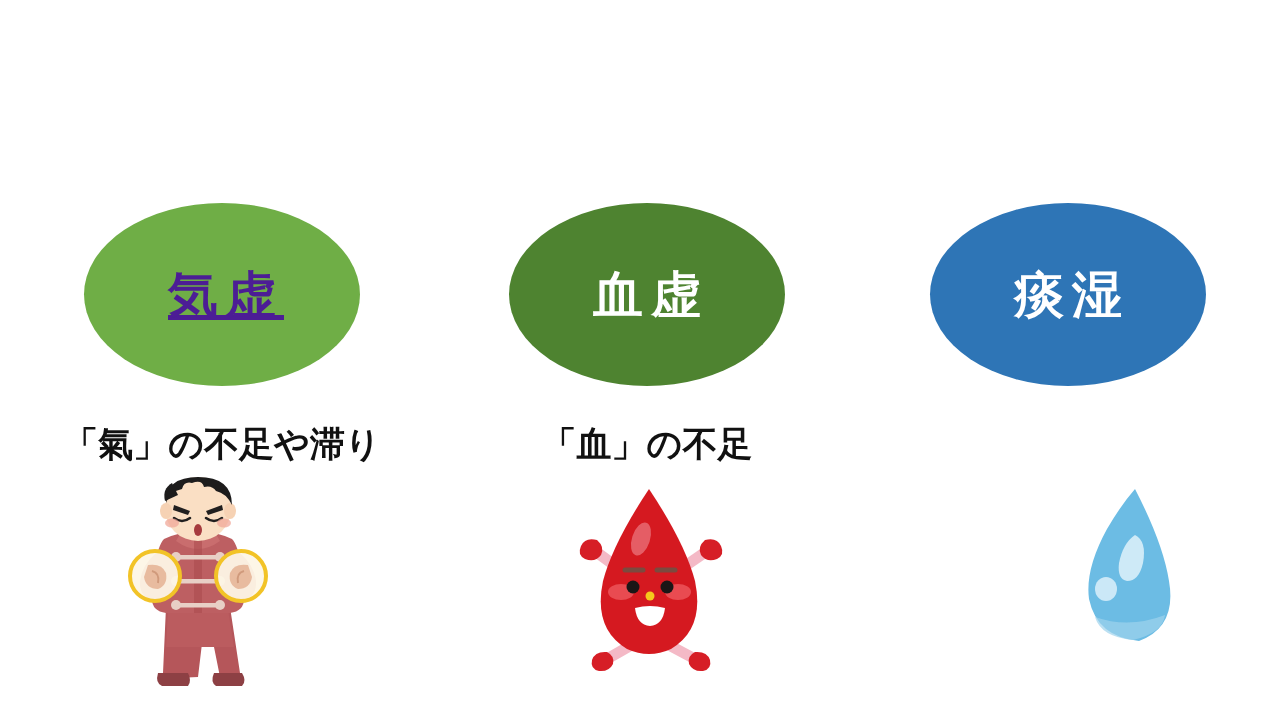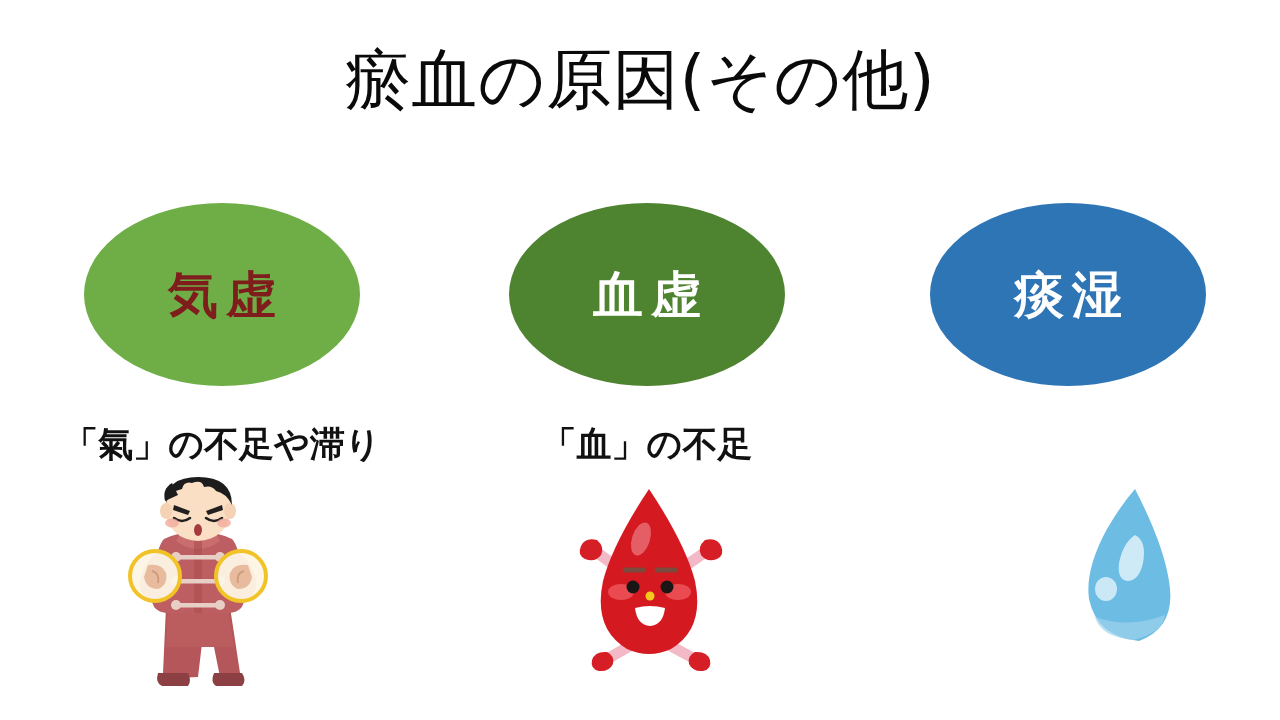--- a/index.html
+++ b/index.html
@@ -113,29 +113,28 @@
   }
   .illus-qi   { margin-left: -24px; }
   .illus-blood{ margin-left: 2px; }
   .illus-water{ margin-left: 60px; }
 </style>
 </head>
 <body style="background: rgb(255, 255, 255);">
 
 <div class="slide" style="background: rgb(255, 255, 255);">
 
-  <div class="slide-title" style="color: rgb(10, 10, 10);">瘀血の原因(その他)</div>
 
   <div class="columns">
 
     <div class="column col-0">
 
       <div class="ellipse-wrap">
         <div class="ellipse" id="ellipse-0" style="background: rgb(111, 174, 70);">
-          <span class="ellipse-label" style="color: #7f1d1d;">気虚</span>
+          <span class="ellipse-label" style="color: #4c1d95; text-decoration: underline;">気虚</span>
         </div>
       </div>
 
       <div class="caption">「氣」の不足や滞り</div>
 
       <div class="illus">
         <div class="illus-inner illus-qi">
           <svg width="180" height="235" viewBox="0 0 180 235" xmlns="http://www.w3.org/2000/svg">
 
             <path d="M58 130 L122 130 L132 196 L112 200 L104 160 L95 158 L90 200 L68 201 L55 196 Z" fill="#b5565a"></path>

